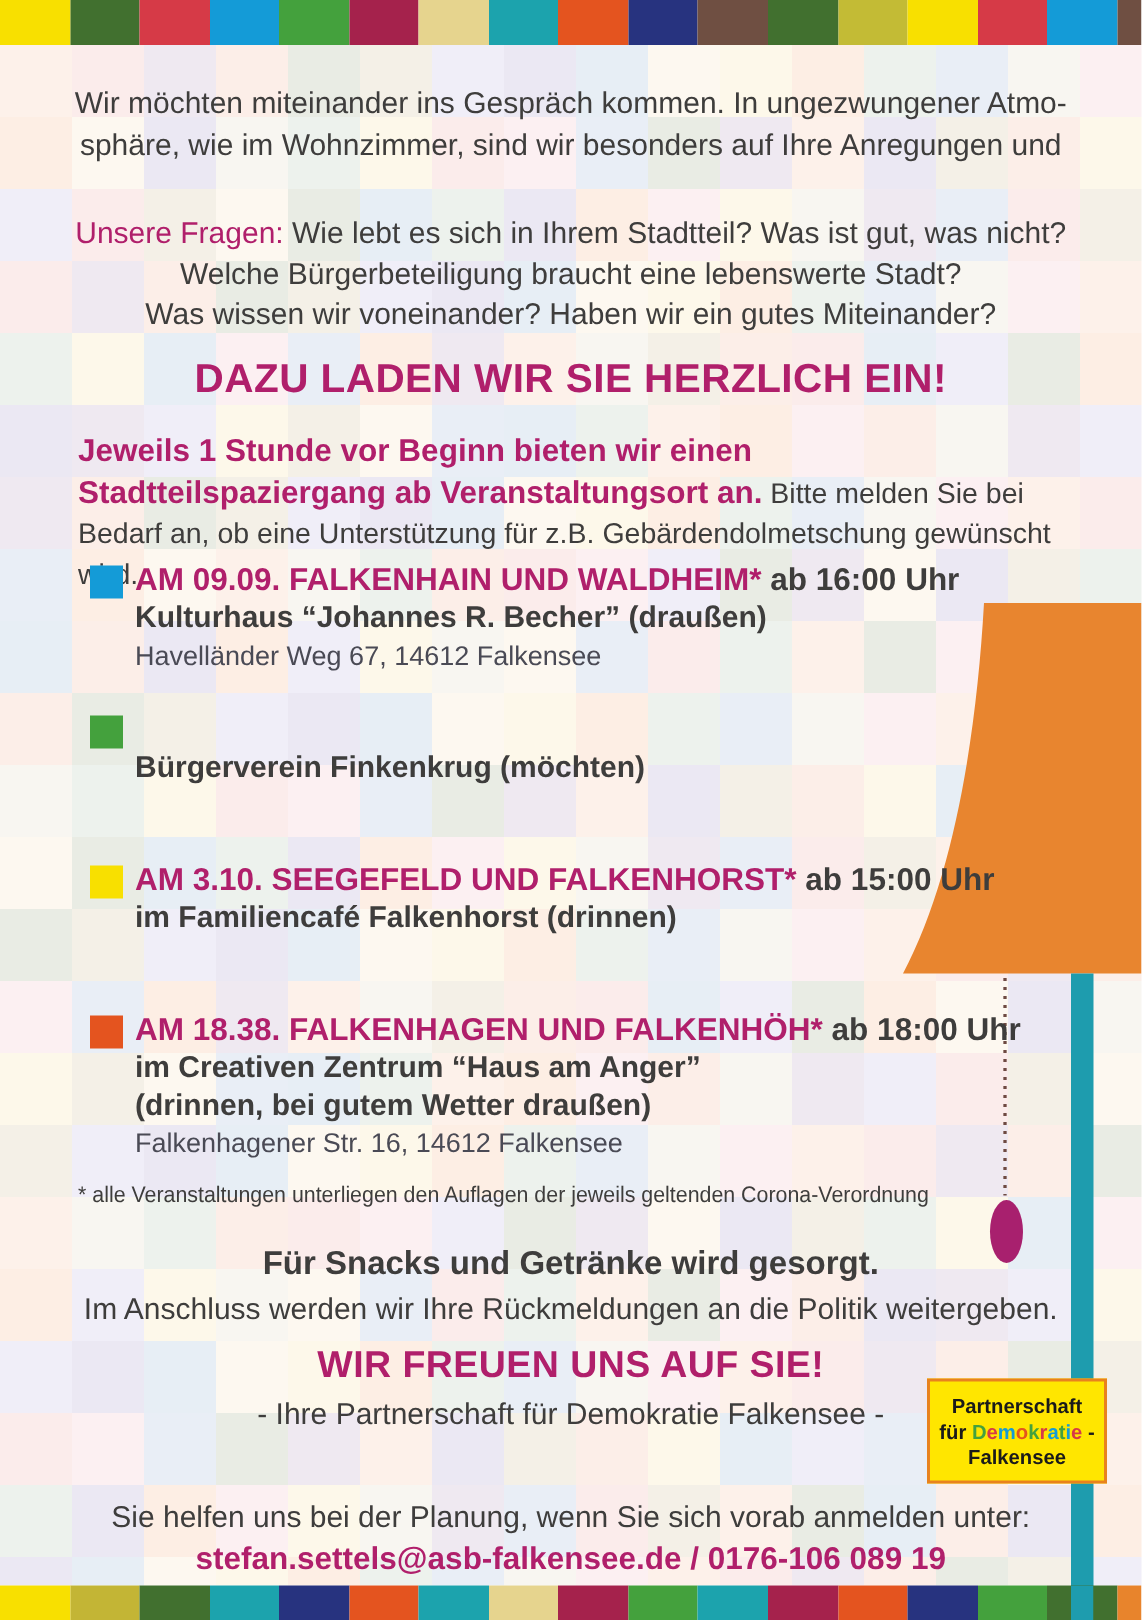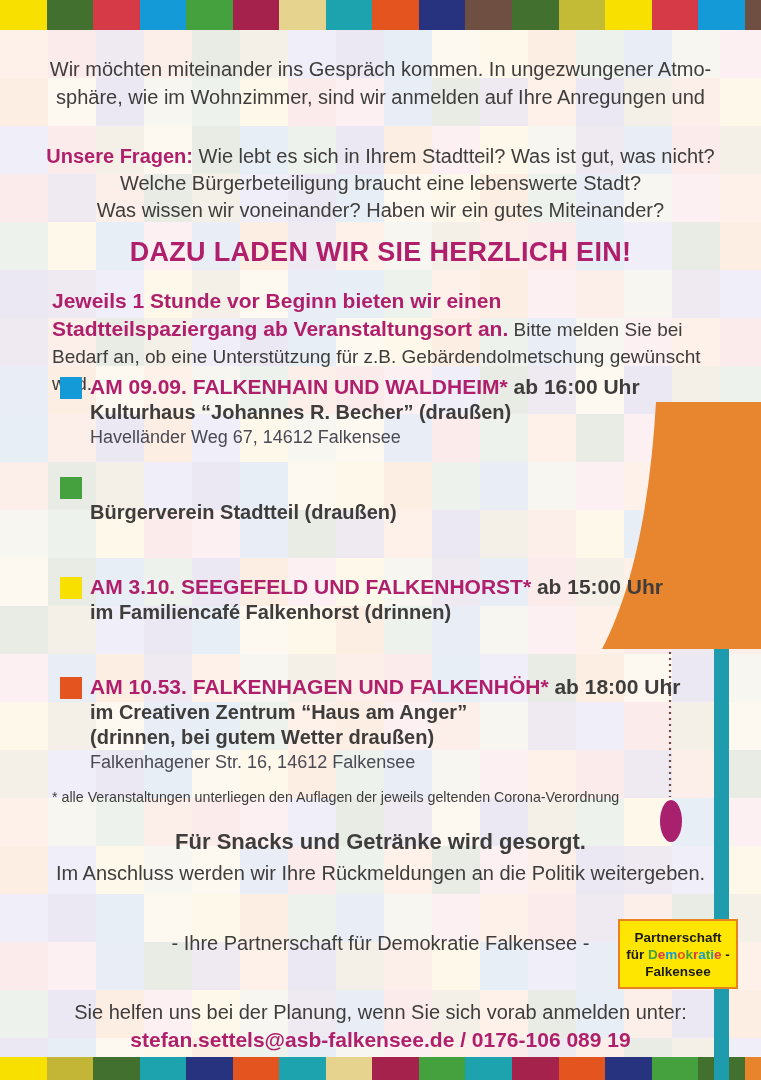--- a/index.html
+++ b/index.html
@@ -427,26 +427,26 @@
       <div style="background: rgb(65, 112, 47);"></div>
       <div style="background: rgb(195, 187, 53);"></div>
       <div style="background: rgb(248, 224, 0);"></div>
       <div style="background: rgb(214, 58, 71);"></div>
       <div style="background: rgb(20, 155, 215);"></div>
       <div style="background: rgb(111, 79, 66);"></div>
     </div>
 
   <div class="layer intro center dark">
     <div>Wir möchten miteinander ins Gespräch kommen. In ungezwungener Atmo-</div>
-    <div>sphäre, wie im Wohnzimmer, sind wir anmelden auf Ihre Anregungen und</div>
+    <div>sphäre, wie im Wohnzimmer, sind wir besonders auf Ihre Anregungen und</div>
   </div>
 
   <div class="layer questions center dark">
     <div>
-      <span class="mag" style="font-weight:bold">Unsere Fragen:</span><span> Wie lebt es sich in Ihrem Stadtteil? Was ist gut, was nicht?</span>
+      <span class="mag" style="font-weight:normal">Unsere Fragen:</span><span> Wie lebt es sich in Ihrem Stadtteil? Was ist gut, was nicht?</span>
     </div>
     <div>Welche Bürgerbeteiligung braucht eine lebenswerte Stadt?</div>
     <div>Was wissen wir voneinander? Haben wir ein gutes Miteinander?</div>
   </div>
 
   <div class="layer invite center mag">DAZU LADEN WIR SIE HERZLICH EIN!</div>
 
   <div class="layer walkinfo" style="left:52px;width:660px">
     <span class="hl mag">Jeweils 1 Stunde vor Beginn bieten wir einen Stadtteilspaziergang ab Veranstaltungsort an.</span><span class="dark"> Bitte melden Sie bei Bedarf an, ob eine Unterstützung für z.B. Gebärdendolmetschung gewünscht wird.</span>
   </div>
@@ -461,53 +461,54 @@
 
       <div class="ev-addr">Havelländer Weg 67, 14612 Falkensee</div>
     </div>
   </div>
 
   <div class="event ev2">
     <div class="ev-line1">
       <div class="marker" style="background: rgb(68, 161, 61);"></div>
     </div>
     <div class="ev-body">
-      <div class="ev-venue">Bürgerverein Stadtteil (draußen)</div>
+      <div class="ev-venue">Bürgerverein Finkenkrug (möchten)</div>
 
     </div>
   </div>
 
   <div class="event ev3">
     <div class="ev-line1">
       <div class="marker" style="background: rgb(248, 224, 0);"></div>
       <div class="ev-title-wrap"><span class="mag">AM 3.10. SEEGEFELD UND FALKENHORST*</span><span class="dark"> ab 15:00 Uhr</span></div>
     </div>
     <div class="ev-body">
       <div class="ev-venue">im Familiencafé Falkenhorst (drinnen)</div>
 
     </div>
   </div>
 
   <div class="event ev4">
     <div class="ev-line1">
       <div class="marker" style="background: rgb(228, 84, 31);"></div>
-      <div class="ev-title-wrap"><span class="mag">AM 10.53. FALKENHAGEN UND FALKENHÖH*</span><span class="dark"> ab 18:00 Uhr</span></div>
+      <div class="ev-title-wrap"><span class="mag">AM 18.38. FALKENHAGEN UND FALKENHÖH*</span><span class="dark"> ab 18:00 Uhr</span></div>
     </div>
     <div class="ev-body">
       <div class="ev-venue">im Creativen Zentrum “Haus am Anger”</div>
       <div class="ev-venue">(drinnen, bei gutem Wetter draußen)</div>
       <div class="ev-addr">Falkenhagener Str. 16, 14612 Falkensee</div>
     </div>
   </div>
 
   <div class="layer footnote" style="left:52px;width:640px">* alle Veranstaltungen unterliegen den Auflagen der jeweils geltenden Corona-Verordnung</div>
 
   <div class="layer snacks center dark">Für Snacks und Getränke wird gesorgt.</div>
   <div class="layer followup center dark">Im Anschluss werden wir Ihre Rückmeldungen an die Politik weitergeben.</div>
 
+  <div class="layer closing center mag">WIR FREUEN UNS AUF SIE!</div>
   <div class="layer closingsub center dark">- Ihre Partnerschaft für Demokratie Falkensee -</div>
 
   <div class="layer contact center">
     <div class="dark">Sie helfen uns bei der Planung, wenn Sie sich vorab anmelden unter:</div>
     <div class="c2 mag">stefan.settels@asb-falkensee.de / 0176-106 089 19</div>
   </div>
 
   <div class="badge">
     <div>Partnerschaft</div>
     <div><span>für </span><span><span style="color: rgb(68, 161, 61);">D</span><span style="color: rgb(214, 58, 71);">e</span><span style="color: rgb(20, 155, 215);">m</span><span style="color: rgb(228, 84, 31);">o</span><span style="color: rgb(68, 161, 61);">k</span><span style="color: rgb(214, 58, 71);">r</span><span style="color: rgb(20, 155, 215);">a</span><span style="color: rgb(68, 161, 61);">t</span><span style="color: rgb(20, 155, 215);">i</span><span style="color: rgb(214, 58, 71);">e</span></span><span> -</span></div>

